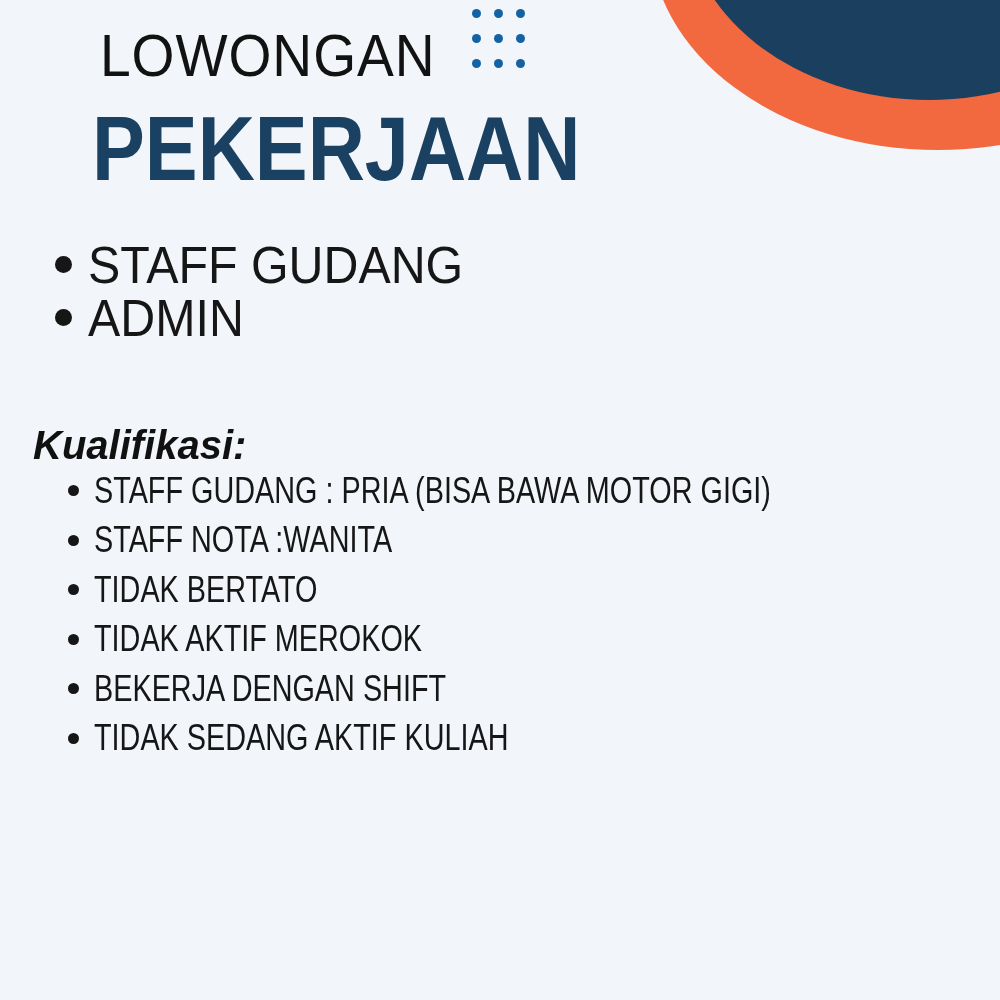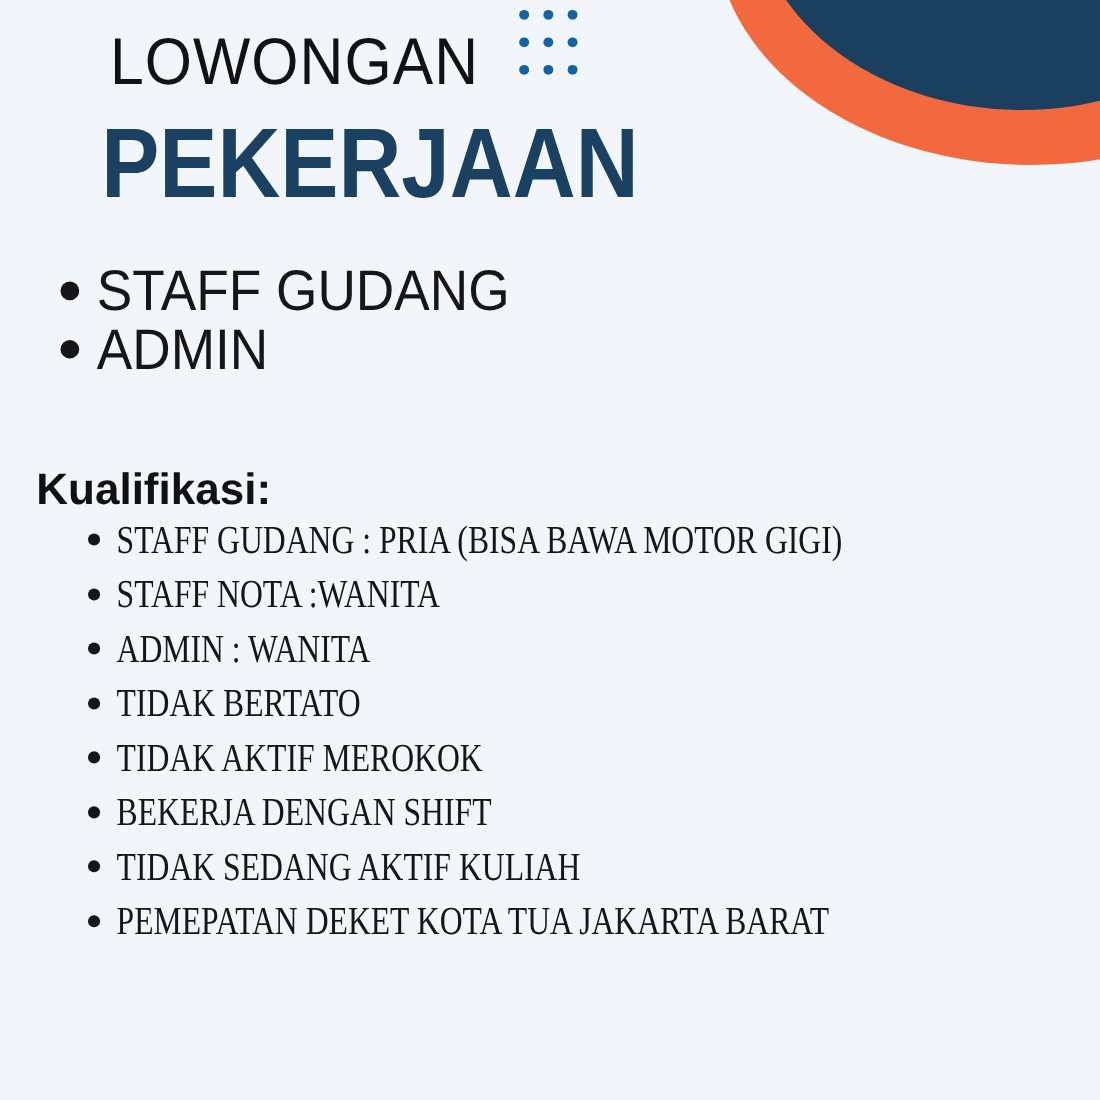--- a/index.html
+++ b/index.html
@@ -98,26 +98,26 @@
 
   
   .qual-heading {
     position: absolute;
     left: 33px; top: 424px;
     font-size: 40px;
     font-weight: 700;
     line-height: 42px;
     color: #111;
     white-space: nowrap;
+    font-style: italic;
   }
   .quals {
     position: absolute;
-    left: 80px; top: 466px;
+    left: 68px; top: 466px;
     list-style: none;
-    font-family: Liberation Serif, serif;
   }
   .quals li {
     display: flex;
     align-items: center;
     height: 49.5px;
     font-size: 36px;
     white-space: nowrap;
   }
   .quals .dot {
     flex: 0 0 auto;
@@ -169,35 +169,27 @@
   <li>
     <span class="dot"></span>
     <span class="txt">STAFF GUDANG : PRIA (BISA BAWA MOTOR GIGI)</span>
   </li>
   <li>
     <span class="dot"></span>
     <span class="txt">STAFF NOTA :WANITA</span>
   </li>
   <li>
     <span class="dot"></span>
-    <span class="txt">ADMIN : WANITA</span>
-  </li>
-  <li>
-    <span class="dot"></span>
     <span class="txt">TIDAK BERTATO</span>
   </li>
   <li>
     <span class="dot"></span>
     <span class="txt">TIDAK AKTIF MEROKOK</span>
   </li>
   <li>
     <span class="dot"></span>
     <span class="txt">BEKERJA DENGAN SHIFT</span>
   </li>
   <li>
     <span class="dot"></span>
     <span class="txt">TIDAK SEDANG AKTIF KULIAH</span>
   </li>
-  <li>
-    <span class="dot"></span>
-    <span class="txt">PEMEPATAN DEKET KOTA TUA JAKARTA BARAT</span>
-  </li>
 </ul>
 
 </body></html>

